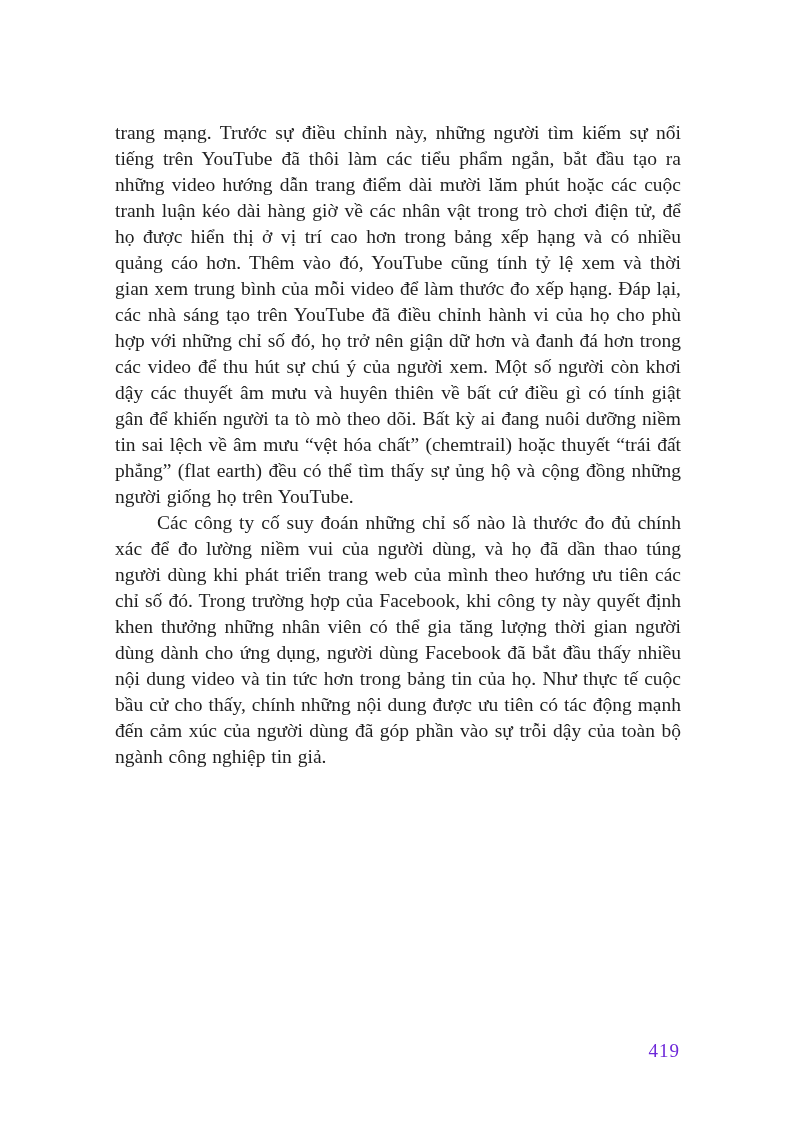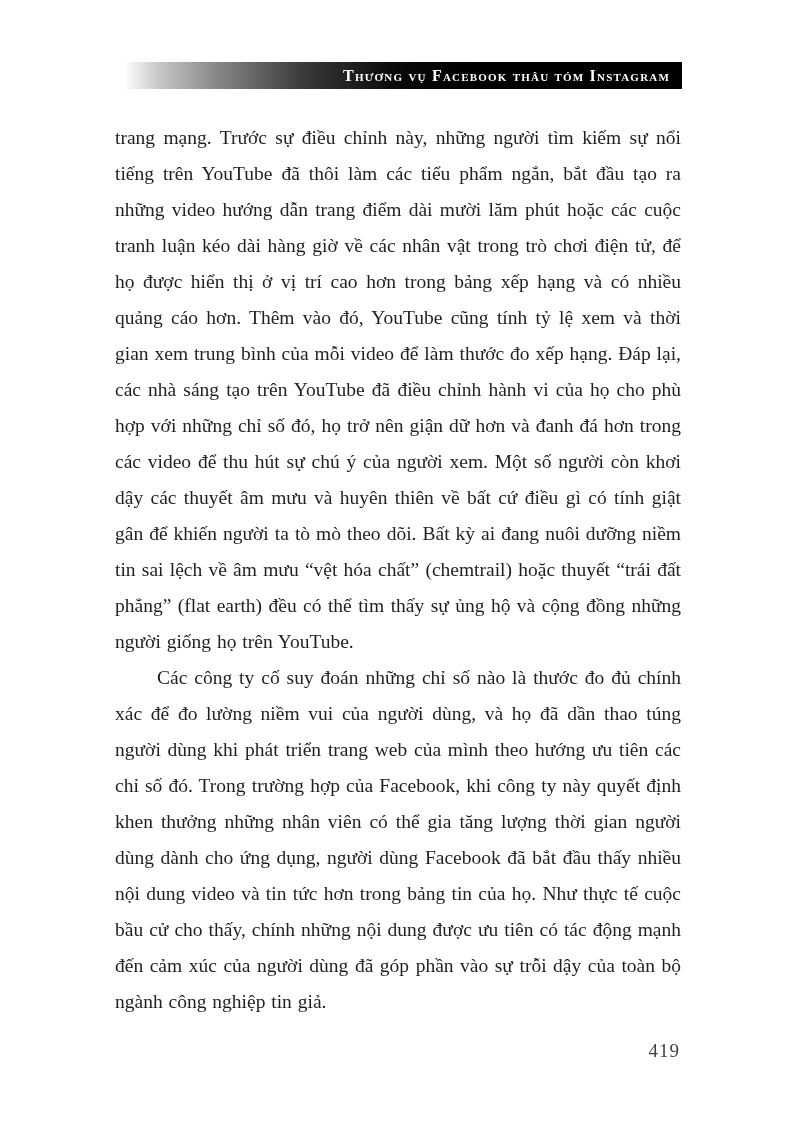--- a/index.html
+++ b/index.html
@@ -42,43 +42,40 @@
   .content {
     position: absolute;
     left: 115px;
     top: 120px;
     width: 566px;
   }
   .content p {
     margin: 0;
     text-align: justify;
     font-size: 19.5px;
-    line-height: 36px;
+    line-height: 26px;
     word-spacing: 1px;
   }
   .content p.indent {
     text-indent: 42px;
   }
   .page-number {
     position: absolute;
     right: 114px;
     bottom: 63px;
     font-size: 19px;
     letter-spacing: 1px;
-    color: #404040;
+    color: #6d28d9;
   }
 </style>
 </head>
 <body>
 
 <div class="page">
 
-  <div class="header-bar">
-    <span class="header-title">Thương vụ Facebook thâu tóm Instagram</span>
-  </div>
 
   <div class="content">
     <p>trang mạng. Trước sự điều chỉnh này, những người tìm kiếm sự nổi tiếng trên YouTube đã thôi làm các tiểu phẩm ngắn, bắt đầu tạo ra những video hướng dẫn trang điểm dài mười lăm phút hoặc các cuộc tranh luận kéo dài hàng giờ về các nhân vật trong trò chơi điện tử, để họ được hiển thị ở vị trí cao hơn trong bảng xếp hạng và có nhiều quảng cáo hơn. Thêm vào đó, YouTube cũng tính tỷ lệ xem và thời gian xem trung bình của mỗi video để làm thước đo xếp hạng. Đáp lại, các nhà sáng tạo trên YouTube đã điều chỉnh hành vi của họ cho phù hợp với những chỉ số đó, họ trở nên giận dữ hơn và đanh đá hơn trong các video để thu hút sự chú ý của người xem. Một số người còn khơi dậy các thuyết âm mưu và huyên thiên về bất cứ điều gì có tính giật gân để khiến người ta tò mò theo dõi. Bất kỳ ai đang nuôi dưỡng niềm tin sai lệch về âm mưu “vệt hóa chất” (chemtrail) hoặc thuyết “trái đất phẳng” (flat earth) đều có thể tìm thấy sự ủng hộ và cộng đồng những người giống họ trên YouTube.</p>
     <p class="indent">Các công ty cố suy đoán những chỉ số nào là thước đo đủ chính xác để đo lường niềm vui của người dùng, và họ đã dần thao túng người dùng khi phát triển trang web của mình theo hướng ưu tiên các chỉ số đó. Trong trường hợp của Facebook, khi công ty này quyết định khen thưởng những nhân viên có thể gia tăng lượng thời gian người dùng dành cho ứng dụng, người dùng Facebook đã bắt đầu thấy nhiều nội dung video và tin tức hơn trong bảng tin của họ. Như thực tế cuộc bầu cử cho thấy, chính những nội dung được ưu tiên có tác động mạnh đến cảm xúc của người dùng đã góp phần vào sự trỗi dậy của toàn bộ ngành công nghiệp tin giả.</p>
   </div>
 
   <div class="page-number">419</div>
 
 </div>
 

